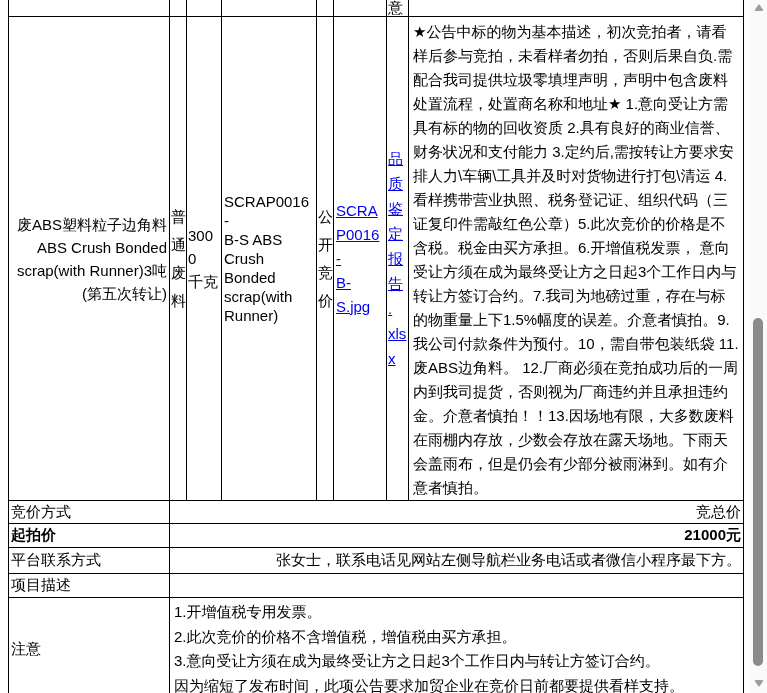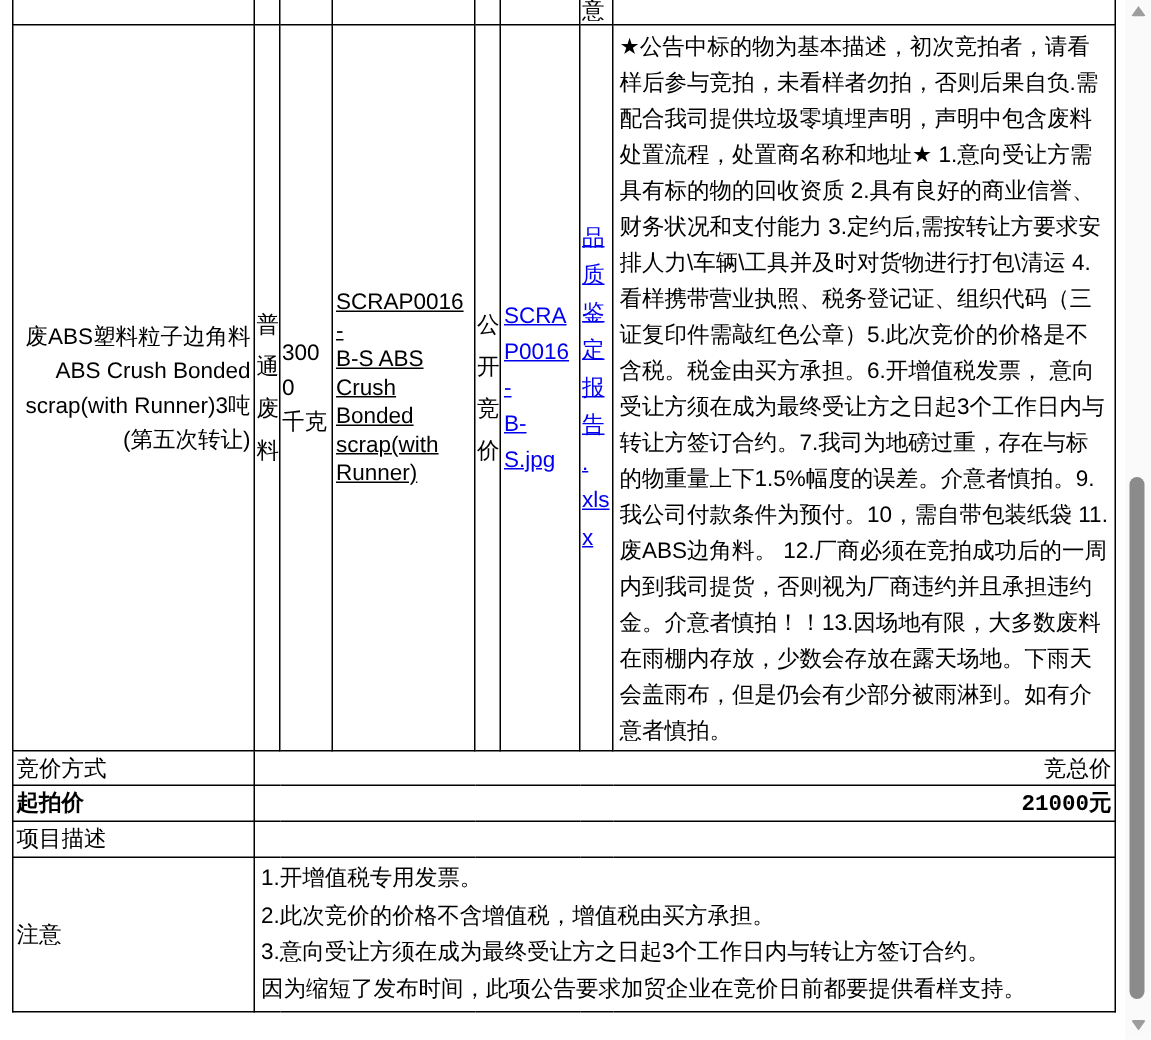--- a/index.html
+++ b/index.html
@@ -19,27 +19,27 @@
     font-size:15px;
     overflow:hidden;
     word-break:break-word;
   }
   tr.cutrow td{border-top:none;height:13px;vertical-align:bottom;line-height:16px;}
   tr.cutrow td.hp{text-align:left;padding-left:1px;}
   .pre{white-space:pre-line;}
   td.c-name{line-height:23px;text-align:right;}
   td.c-cat{line-height:28px;text-align:center;padding:0 1px;}
   td.c-qty{line-height:23px;padding:0 1px;}
-  td.c-spec{line-height:19px;text-decoration:underline;}
+  td.c-spec{line-height:19px;}
   td.c-mode{line-height:28px;text-align:center;padding:0 1px;}
   td.c-img{line-height:24px;}
   td.c-rep{line-height:25px;padding:0 1px;}
   td.c-notice{line-height:24px;vertical-align:top;padding:3px 4px 0 4px;margin-top:28px;}
   a.filelink{color:#0000EE;text-decoration:underline;cursor:pointer;}
-  tr.drow td{height:22px;font-family:Liberation Mono, monospace;}
+  tr.drow td{height:22px;}
   td.dlabel{padding-left:2px;}
   td.dvalue{padding-left:3px;text-align:right;}
   tr.boldrow td{font-weight:bold;}
   td.attn-val{line-height:24.5px;padding:2px 4px;}
   
   .scrollbar{
     position:absolute;top:0;right:0;width:17px;height:693px;
     background:#fafafa;
   }
   .sb-btn{position:absolute;left:0;width:17px;height:15px;display:flex;align-items:center;justify-content:center;}
@@ -111,20 +111,24 @@
     <td class="c-notice">★公告中标的物为基本描述，初次竞拍者，请看样后参与竞拍，未看样者勿拍，否则后果自负.需配合我司提供垃圾零填埋声明，声明中包含废料处置流程，处置商名称和地址★ 1.意向受让方需具有标的物的回收资质 2.具有良好的商业信誉、财务状况和支付能力 3.定约后,需按转让方要求安排人力\车辆\工具并及时对货物进行打包\清运 4.看样携带营业执照、税务登记证、组织代码（三证复印件需敲红色公章）5.此次竞价的价格是不含税。税金由买方承担。6.开增值税发票， 意向受让方须在成为最终受让方之日起3个工作日内与转让方签订合约。7.我司为地磅过重，存在与标的物重量上下1.5%幅度的误差。介意者慎拍。9.我公司付款条件为预付。10，需自带包装纸袋 11.废ABS边角料。 12.厂商必须在竞拍成功后的一周内到我司提货，否则视为厂商违约并且承担违约金。介意者慎拍！！13.因场地有限，大多数废料在雨棚内存放，少数会存放在露天场地。下雨天会盖雨布，但是仍会有少部分被雨淋到。如有介意者慎拍。</td>
   </tr>
   <tr class="drow" style="height:22px">
     <td class="dlabel">竞价方式</td>
     <td class="dvalue" colspan="7">竞总价</td>
   </tr>
   <tr class="drow boldrow" style="height:24px">
     <td class="dlabel">起拍价</td>
     <td class="dvalue" colspan="7">21000元</td>
   </tr>
+  <tr class="drow" style="height:26px">
+    <td class="dlabel">平台联系方式</td>
+    <td class="dvalue" colspan="7">张女士，联系电话见网站左侧导航栏业务电话或者微信小程序最下方。</td>
+  </tr>
   <tr class="drow" style="height:24px">
     <td class="dlabel">项目描述</td>
     <td class="dvalue" colspan="7"></td>
   </tr>
   <tr style="height:101px">
     <td class="dlabel">注意</td>
     <td class="attn-val pre" colspan="7">1.开增值税专用发票。
 2.此次竞价的价格不含增值税，增值税由买方承担。
 3.意向受让方须在成为最终受让方之日起3个工作日内与转让方签订合约。
 因为缩短了发布时间，此项公告要求加贸企业在竞价日前都要提供看样支持。</td>

